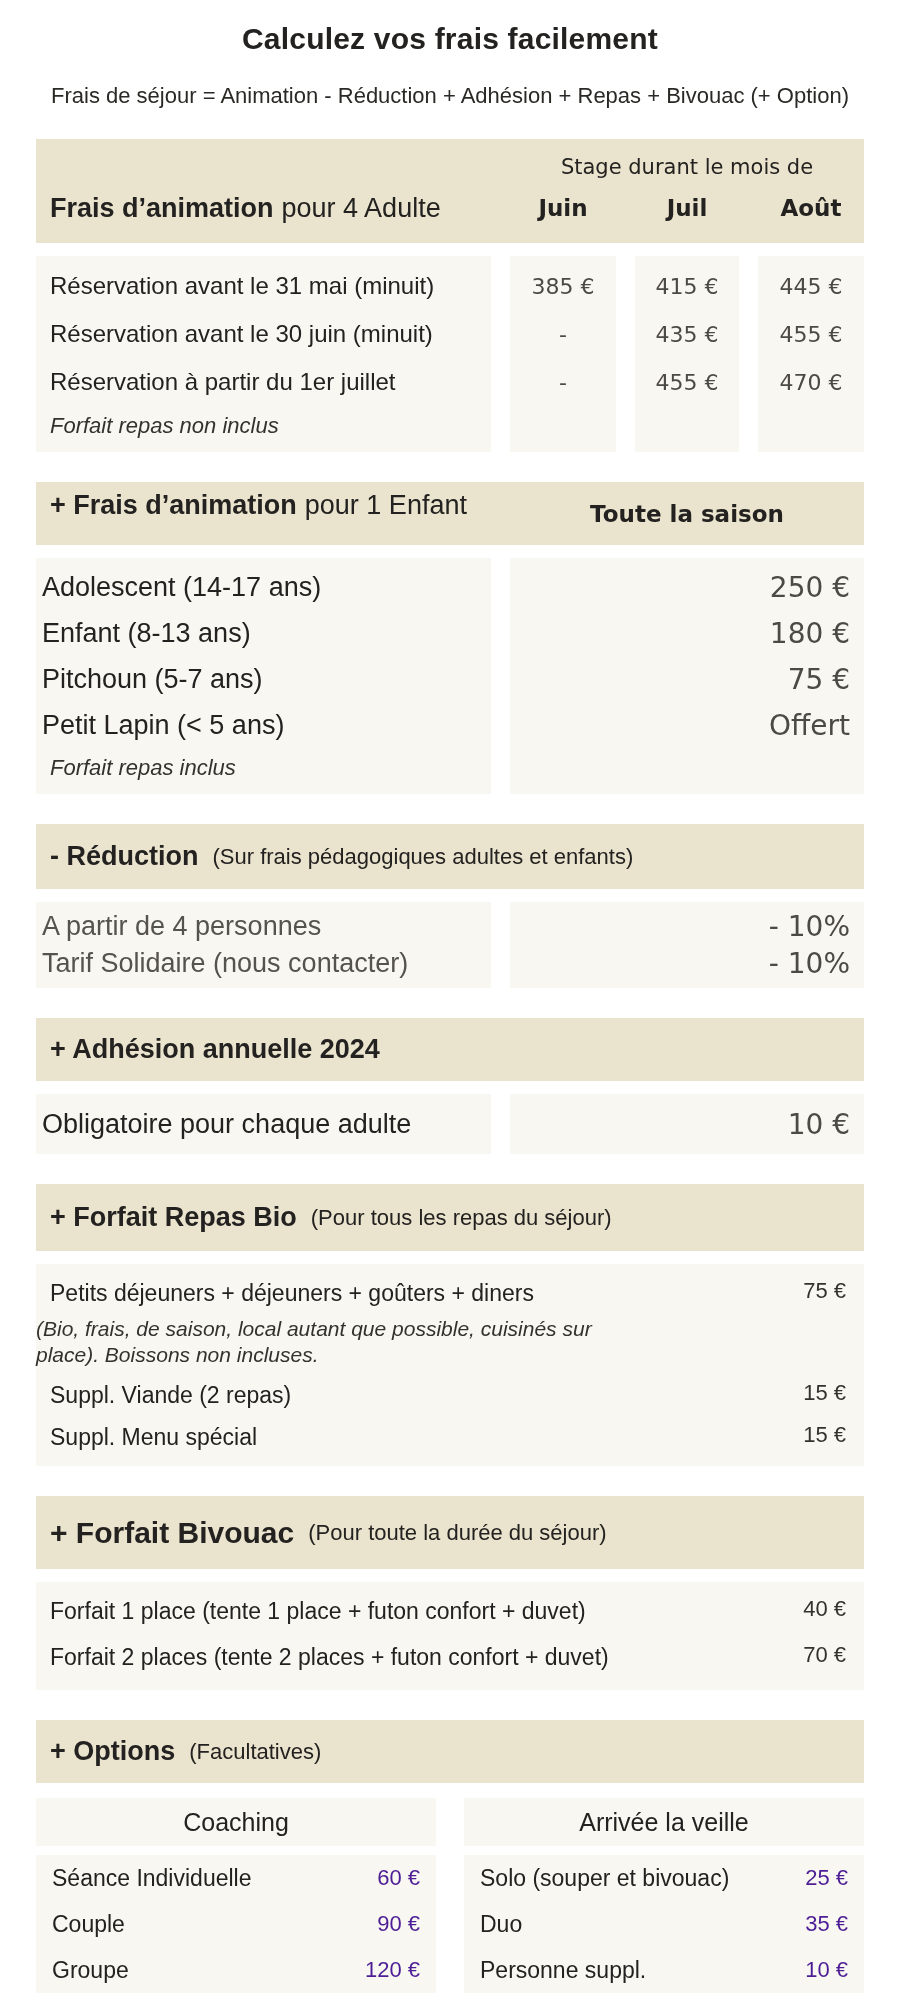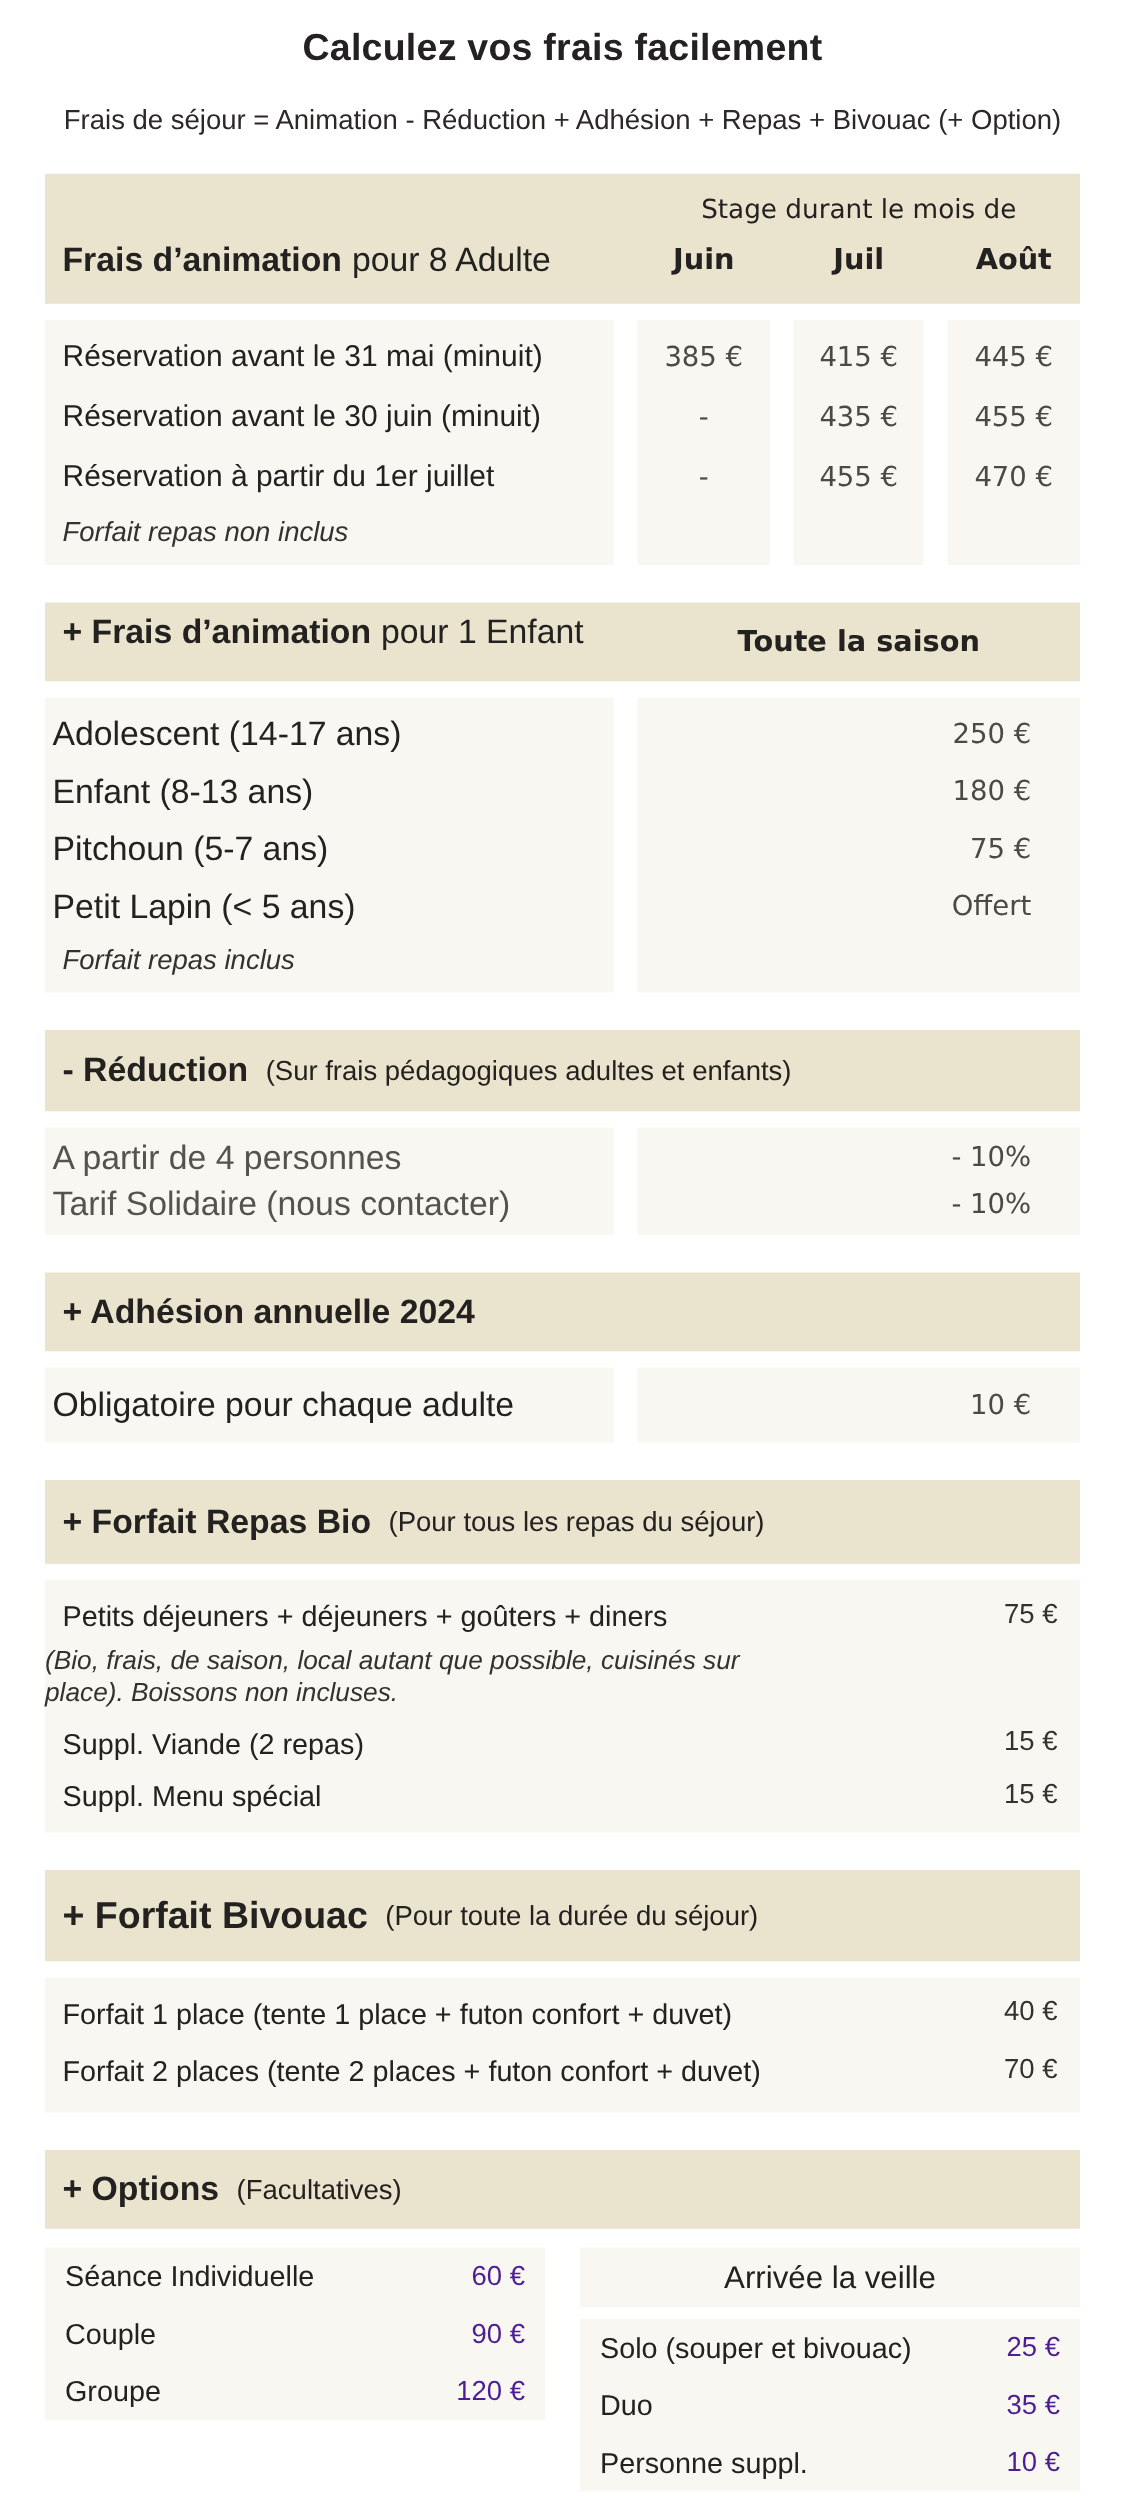--- a/index.html
+++ b/index.html
@@ -47,21 +47,21 @@
   .sec-hdr .big{font-weight:bold;font-size:27px;white-space:nowrap;}
   .sec-hdr .paren{font-size:22px;margin-left:14px;white-space:nowrap;}
   .h63{height:63px;}
   .h65{height:65px;}
   .h67{height:67px;}
   .h73{height:73px;}
   .h73 .big{font-size:30px;}
 
   
   .rrow{height:46px;display:flex;align-items:center;justify-content:flex-end;
-    padding-right:39px;font-family:"DejaVu Sans",sans-serif;font-size:22px;color:var(--text_value);}
+    padding-right:14px;font-family:"DejaVu Sans",sans-serif;font-size:28px;color:var(--text_value);}
   .season{display:flex;align-items:center;justify-content:center;
     font-family:"DejaVu Sans",sans-serif;font-weight:bold;font-size:23px;}
   .lrow46{height:46px;display:flex;align-items:center;padding-left:6px;font-size:27px;white-space:nowrap;}
   .muted .lrow46{color:var(--text_muted);}
   .t3 .lrow46,.t3 .rrow{height:37px;}
   .t4 .lrow46,.t4 .rrow{height:48px;}
 
   
   .fullblk{background:var(--cell_bg);padding:8px 0;}
   .frow{display:flex;align-items:flex-start;justify-content:space-between;
@@ -92,21 +92,21 @@
 
   <section class="sec">
     <div class="hdr t1-hdr">
       <div class="grid4">
         <div></div>
         <div class="months-caption">Stage durant le mois de</div>
       </div>
       <div class="grid4">
         <div class="t1-title">
           <b>Frais d’animation</b>
-          <span>pour 8 Adulte</span>
+          <span>pour 4 Adulte</span>
         </div>
         <div class="month">Juin</div>
         <div class="month">Juil</div>
         <div class="month">Août</div>
       </div>
     </div>
     <div class="tbody grid4">
       <div class="cellblk">
         <div class="lrow">Réservation avant le 31 mai (minuit)</div>
         <div class="lrow">Réservation avant le 30 juin (minuit)</div>
@@ -230,20 +230,21 @@
     </div>
   </section>
 
   <section class="sec">
     <div class="hdr h63 sec-hdr">
       <span class="big">+ Options</span>
       <span class="paren">(Facultatives)</span>
     </div>
     <div class="opt-grid">
       <div>
+        <div class="opt-head">Coaching</div>
         <div class="opt-rows">
           <div class="orow">
             <span class="olab">Séance Individuelle</span>
             <span class="oval">60 €</span>
           </div>
           <div class="orow">
             <span class="olab">Couple</span>
             <span class="oval">90 €</span>
           </div>
           <div class="orow">

